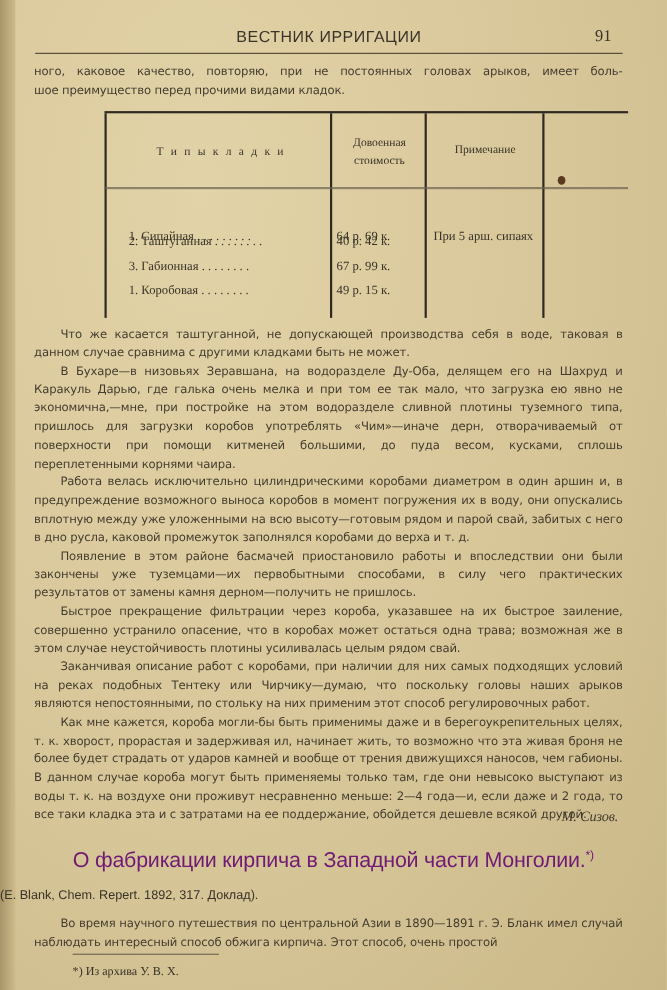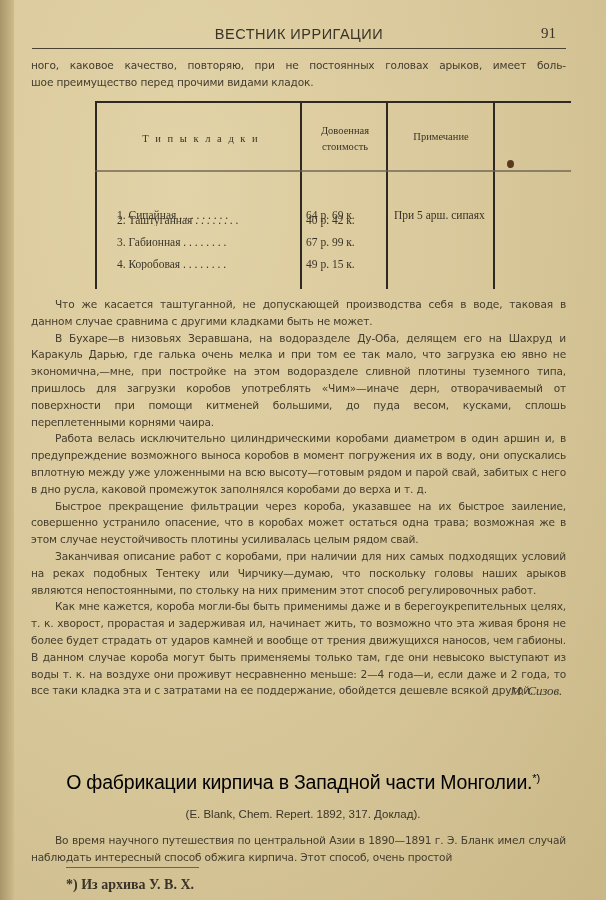--- a/index.html
+++ b/index.html
@@ -55,34 +55,34 @@
   }
   .row {
     position: absolute; left: 0; width: 400px; height: 21px;
     font-family: "Liberation Serif", serif; font-size: 11.5px; color: #3a3428;
   }
   .row .name { position: absolute; left: 22px; top: 0; width: 190px; white-space: nowrap; overflow: hidden; }
   .row .cost { position: absolute; left: 211px; top: 0; }
   .row .note { position: absolute; left: 299px; top: 0; white-space: nowrap; }
   .article-title {
     position: absolute; left: 20px; width: 566px; top: 771px; text-align: center;
-    font-family: "Liberation Sans", sans-serif; font-size: 19.5px; color: #000000;
+    font-family: "Liberation Sans", sans-serif; font-size: 19.5px; color: #701a75;
     letter-spacing: -0.2px;
   }
   .article-title sup { font-size: 11px; }
   .article-source {
-    position: absolute; left: 0; width: 606px; top: 808px; text-align: center;
+    position: absolute; left: 0; width: 606px; top: 808px; 
     font-family: "Liberation Sans", sans-serif; font-size: 11.5px; color: #3a3428;
   }
   .footnote-rule {
     position: absolute; left: 66px; top: 867px; width: 133px; height: 1px; background: #6b6350;
   }
   .footnote {
     position: absolute; left: 66px; top: 877px;
-    font-family: "Liberation Serif", serif; font-size: 14px; color: #3a3428; font-weight: bold;
+    font-family: "Liberation Serif", serif; font-size: 11px; color: #3a3428;
   }
   .stain {
     position: absolute; left: 507px; top: 160px; width: 7px; height: 8px;
     border-radius: 50%; background: #5a3a1e;
   }
 </style>
 </head>
 <body>
 
 <div class="left-edge"></div>
@@ -117,32 +117,33 @@
     <span class="name">2. Таштуганная . . . . . . . .</span>
     <span class="cost">40 р. 42 к.</span>
     <span class="note"></span>
   </div>
   <div class="row" style="top:133px;">
     <span class="name">3. Габионная . . . . . . . .</span>
     <span class="cost">67 р. 99 к.</span>
     <span class="note"></span>
   </div>
   <div class="row" style="top:155px;">
-    <span class="name">4. Коробовая . . . . . . . .</span>
+    <span class="name">1. Коробовая . . . . . . . .</span>
     <span class="cost">49 р. 15 к.</span>
     <span class="note"></span>
   </div>
 </div>
 
 <div class="stain"></div>
 
 <div class="body-text" style="top:296px;">
   <p class="para">Что же касается таштуганной, не допускающей производства себя в воде, таковая в данном случае сравнима с другими кладками быть не может.</p>
   <p class="para">В Бухаре—в низовьях Зеравшана, на водоразделе Ду-Оба, делящем его на Шахруд и Каракуль Дарью, где галька очень мелка и при том ее так мало, что загрузка ею явно не экономична,—мне, при постройке на этом водоразделе сливной плотины туземного типа, пришлось для загрузки коробов употреблять «Чим»—иначе дерн, отворачиваемый от поверхности при помощи китменей большими, до пуда весом, кусками, сплошь переплетенными корнями чаира.</p>
   <p class="para">Работа велась исключительно цилиндрическими коробами диаметром в один аршин и, в предупреждение возможного выноса коробов в момент погружения их в воду, они опускались вплотную между уже уложенными на всю высоту—готовым рядом и парой свай, забитых с него в дно русла, каковой промежуток заполнялся коробами до верха и т. д.</p>
+  <p class="para">Появление в этом районе басмачей приостановило работы и впоследствии они были закончены уже туземцами—их первобытными способами, в силу чего практических результатов от замены камня дерном—получить не пришлось.</p>
   <p class="para">Быстрое прекращение фильтрации через короба, указавшее на их быстрое заиление, совершенно устранило опасение, что в коробах может остаться одна трава; возможная же в этом случае неустойчивость плотины усиливалась целым рядом свай.</p>
   <p class="para">Заканчивая описание работ с коробами, при наличии для них самых подходящих условий на реках подобных Тентеку или Чирчику—думаю, что поскольку головы наших арыков являются непостоянными, по стольку на них применим этот способ регулировочных работ.</p>
   <p class="para">Как мне кажется, короба могли-бы быть применимы даже и в берегоукрепительных целях, т. к. хворост, прорастая и задерживая ил, начинает жить, то возможно что эта живая броня не более будет страдать от ударов камней и вообще от трения движущихся наносов, чем габионы. В данном случае короба могут быть применяемы только там, где они невысоко выступают из воды т. к. на воздухе они проживут несравненно меньше: 2—4 года—и, если даже и 2 года, то все таки кладка эта и с затратами на ее поддержание, обойдется дешевле всякой другой.</p>
   <div class="signature">М. Сизов.</div>
 </div>
 
 <div class="article-title">
   <span>О фабрикации кирпича в Западной части Монголии.</span><sup>*)</sup>
 </div>
 <div class="article-source">(E. Blank, Chem. Repert. 1892, 317. Доклад).</div>

